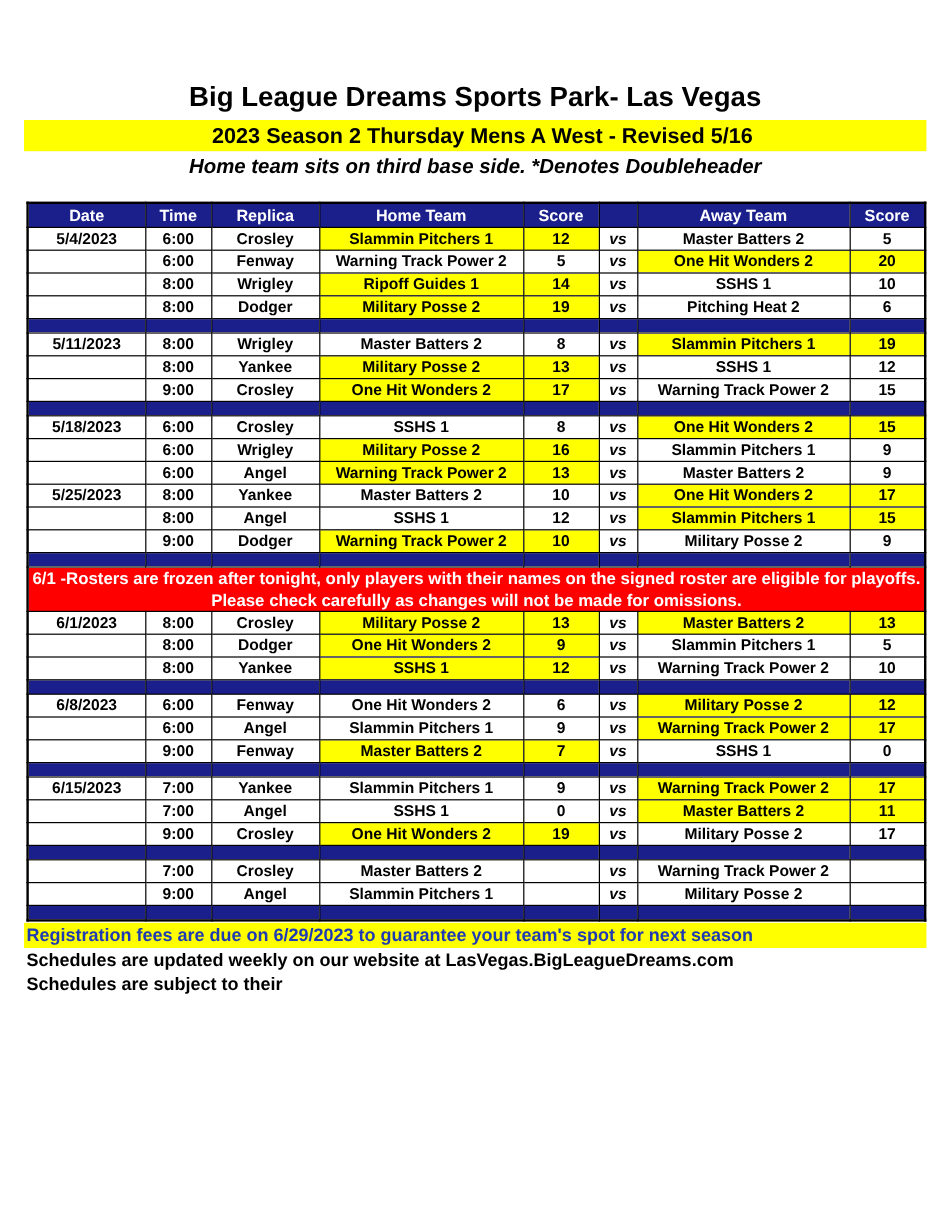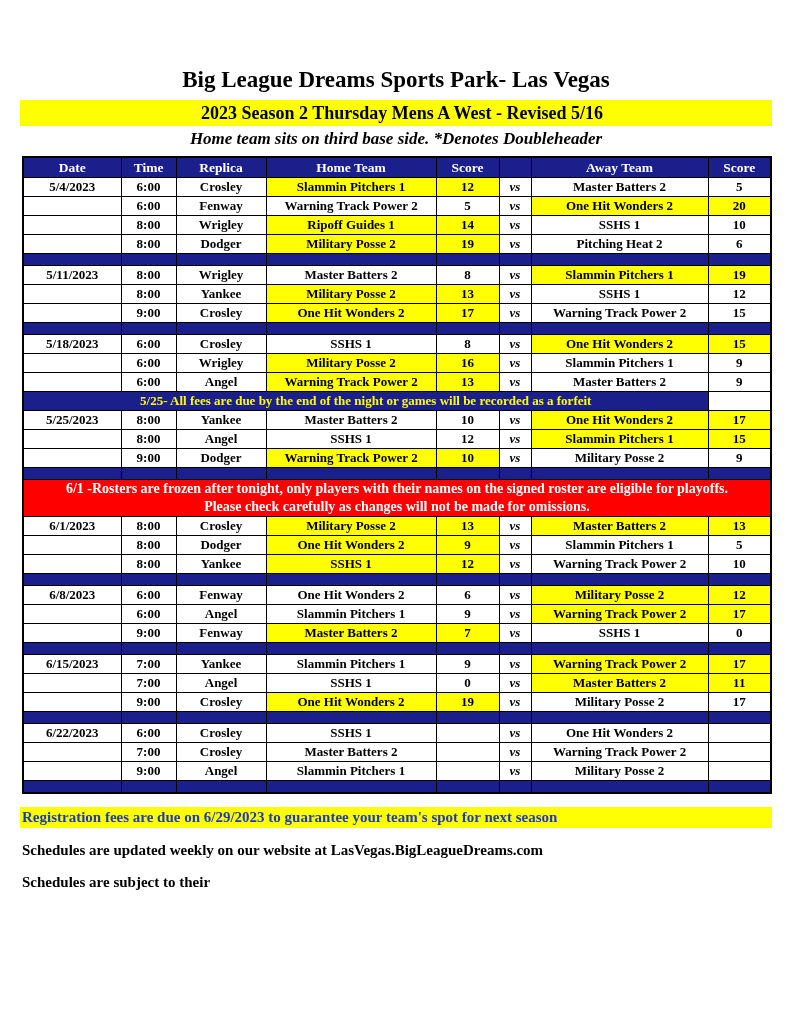--- a/index.html
+++ b/index.html
@@ -2,52 +2,52 @@
 <html style="--navy: #1a1f8c; --yellow: #ffff00; --red: #ff0000; --regblue: #1f3bb4;"><head>
 <meta charset="utf-8">
 <style>
   :root{
     --navy:#1a1f8c; --yellow:#ffff00; --red:#ff0000; --regblue:#1f3bb4; --ink:#000000;
   }
   *{ box-sizing:border-box; }
   html,body{ margin:0; padding:0; background:#ffffff; }
   .page{
     position:relative; width:792px; height:892px; background:#ffffff;
-    font-family:Liberation Serif, serif; color:var(--ink); overflow:hidden;
+    font-family:Liberation Sans, sans-serif; color:var(--ink); overflow:hidden;
   }
   .title{
     padding-top:66px; text-align:center; font-size:23px; font-weight:bold; line-height:28px;
   }
   .banner{
     margin:6px 20px 0 20px; background:var(--yellow); text-align:center;
     font-size:18px; font-weight:bold; line-height:26px; height:26px;padding-left:12px;
   }
   .note{
     margin-top:4px; text-align:center; font-size:17px; font-weight:bold; font-style:italic; line-height:17px;
   }
   table.sched{
-    margin:9px 0 0 22px; width:748px; border-collapse:collapse; table-layout:fixed;
+    margin:21px 0 0 22px; width:748px; border-collapse:collapse; table-layout:fixed;
     border:2px solid #000;
   }
   table.sched th, table.sched td{
     border:1px solid #000; padding:0; text-align:center; vertical-align:middle;
     font-weight:bold; font-size:13px; line-height:18px; height:18px;
     overflow:hidden; white-space:nowrap;
   }
   table.sched th{
     background:var(--navy); color:#ffffff; height:19px; line-height:19px; font-size:13.5px;
   }
   td.win{ background:var(--yellow); }
   td.vs{ font-style:italic; font-size:12px; }
   tr.sep td{ background:var(--navy); height:12px; line-height:12px; }
   td.notice{ background:var(--navy); color:var(--yellow); font-size:13.5px; }
   td.redband{ background:var(--red); color:#ffffff; height:auto; padding:1px 0; }
   td.redband div{ font-size:14px; line-height:18px; white-space:nowrap; }
   .footer{ margin-left:22px; }
-  .fline{ font-size:15px; font-weight:bold; line-height:19px; margin-top:13px; }
+  .fline{ font-size:15px; font-weight:bold; line-height:19px; margin-top:1px; }
   .fline.playoffs{ margin-top:6px; }
   .fline.reg{
     margin-left:-2px; width:752px; background:var(--yellow); color:var(--regblue);
     padding-left:2px; line-height:21px;
   }
   .bottom-bar{
     position:absolute; left:20px; top:985px; width:166px; height:15px; background:var(--navy);
   }
 </style>
 </head>
@@ -199,24 +199,20 @@
           <td></td>
           <td>6:00</td>
           <td>Angel</td>
           <td class="win">Warning Track Power 2</td>
           <td class="win">13</td>
           <td class="vs">vs</td>
           <td>Master Batters 2</td>
           <td>9</td>
         </tr>
         <tr>
-          <td class="notice" colspan="7">5/25- All fees are due by the end of the night or games will be recorded as a forfeit</td>
-          <td></td>
-        </tr>
-        <tr>
           <td>5/25/2023</td>
           <td>8:00</td>
           <td>Yankee</td>
           <td>Master Batters 2</td>
           <td>10</td>
           <td class="vs">vs</td>
           <td class="win">One Hit Wonders 2</td>
           <td class="win">17</td>
         </tr>
         <tr>
@@ -369,30 +365,20 @@
           <td></td>
           <td></td>
           <td></td>
           <td></td>
           <td></td>
           <td></td>
           <td></td>
           <td></td>
         </tr>
         <tr>
-          <td>6/22/2023</td>
-          <td>6:00</td>
-          <td>Crosley</td>
-          <td>SSHS 1</td>
-          <td></td>
-          <td class="vs">vs</td>
-          <td>One Hit Wonders 2</td>
-          <td></td>
-        </tr>
-        <tr>
           <td></td>
           <td>7:00</td>
           <td>Crosley</td>
           <td>Master Batters 2</td>
           <td></td>
           <td class="vs">vs</td>
           <td>Warning Track Power 2</td>
           <td></td>
         </tr>
         <tr>

